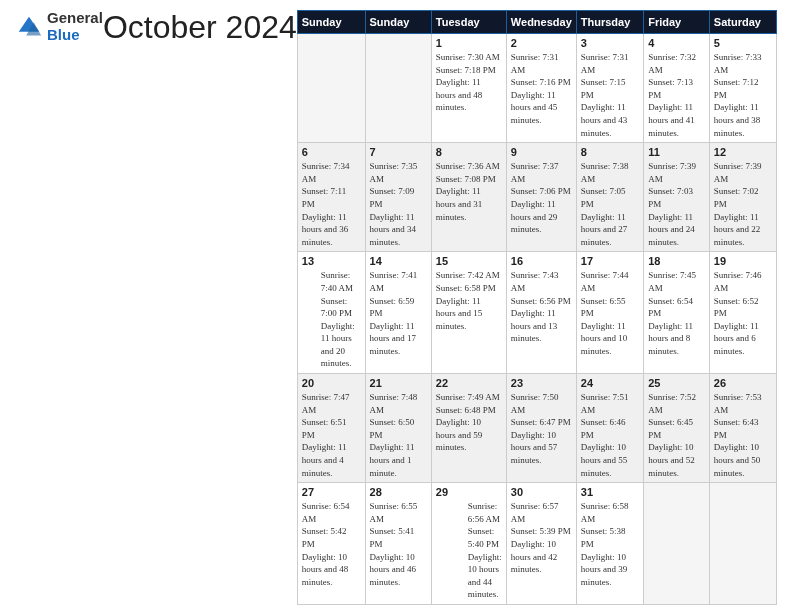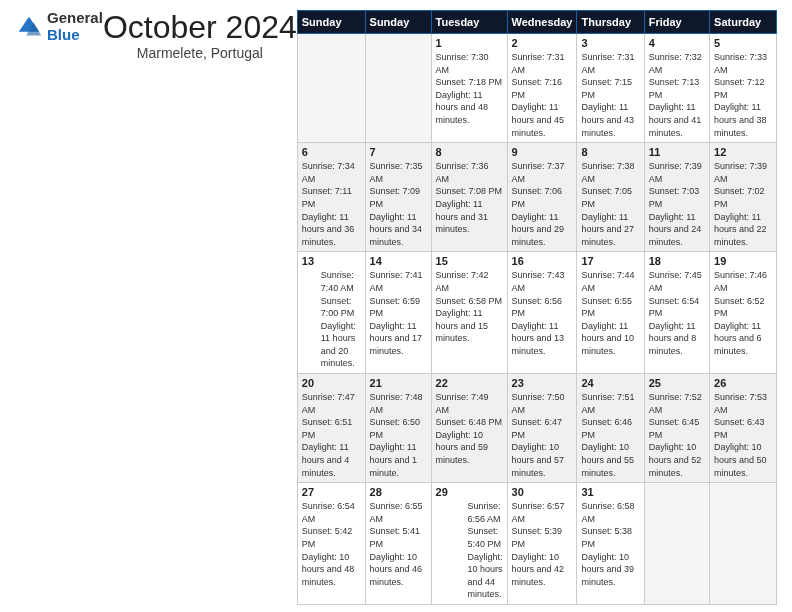--- a/index.html
+++ b/index.html
@@ -91,20 +91,21 @@
       font-size: 11px;
       font-weight: bold;
       color: #222;
       display: block;
       margin-bottom: 2px;
     }
     .day-info {
       font-size: 9px;
       color: #333;
       line-height: 1.4;
+      font-family: Liberation Serif, serif;
     }
     .row-shaded td {
       background: #f0f0f0;
     }
   </style>
 </head>
 <body>
 
 <div class="page">
   <div class="header">
@@ -113,21 +114,20 @@
         <polygon points="15,4 26,20 4,20" fill="#2676c8"></polygon>
         <polygon points="20,10 28,24 12,24" fill="#1a5fa0" opacity="0.6"></polygon>
       </svg>
       <div class="logo-text">
         <span class="logo-general">General</span>
         <span class="logo-blue">Blue</span>
       </div>
     </div>
     <div class="title-area">
       <div class="month-title">October 2024</div>
-      <div class="subtitle">Marmelete, Portugal</div>
     </div>
   </div>
 
   <table class="calendar">
     <thead>
       <tr>
         <th>Sunday</th>
         <th>Sunday</th>
         <th>Tuesday</th>
         <th>Wednesday</th>

